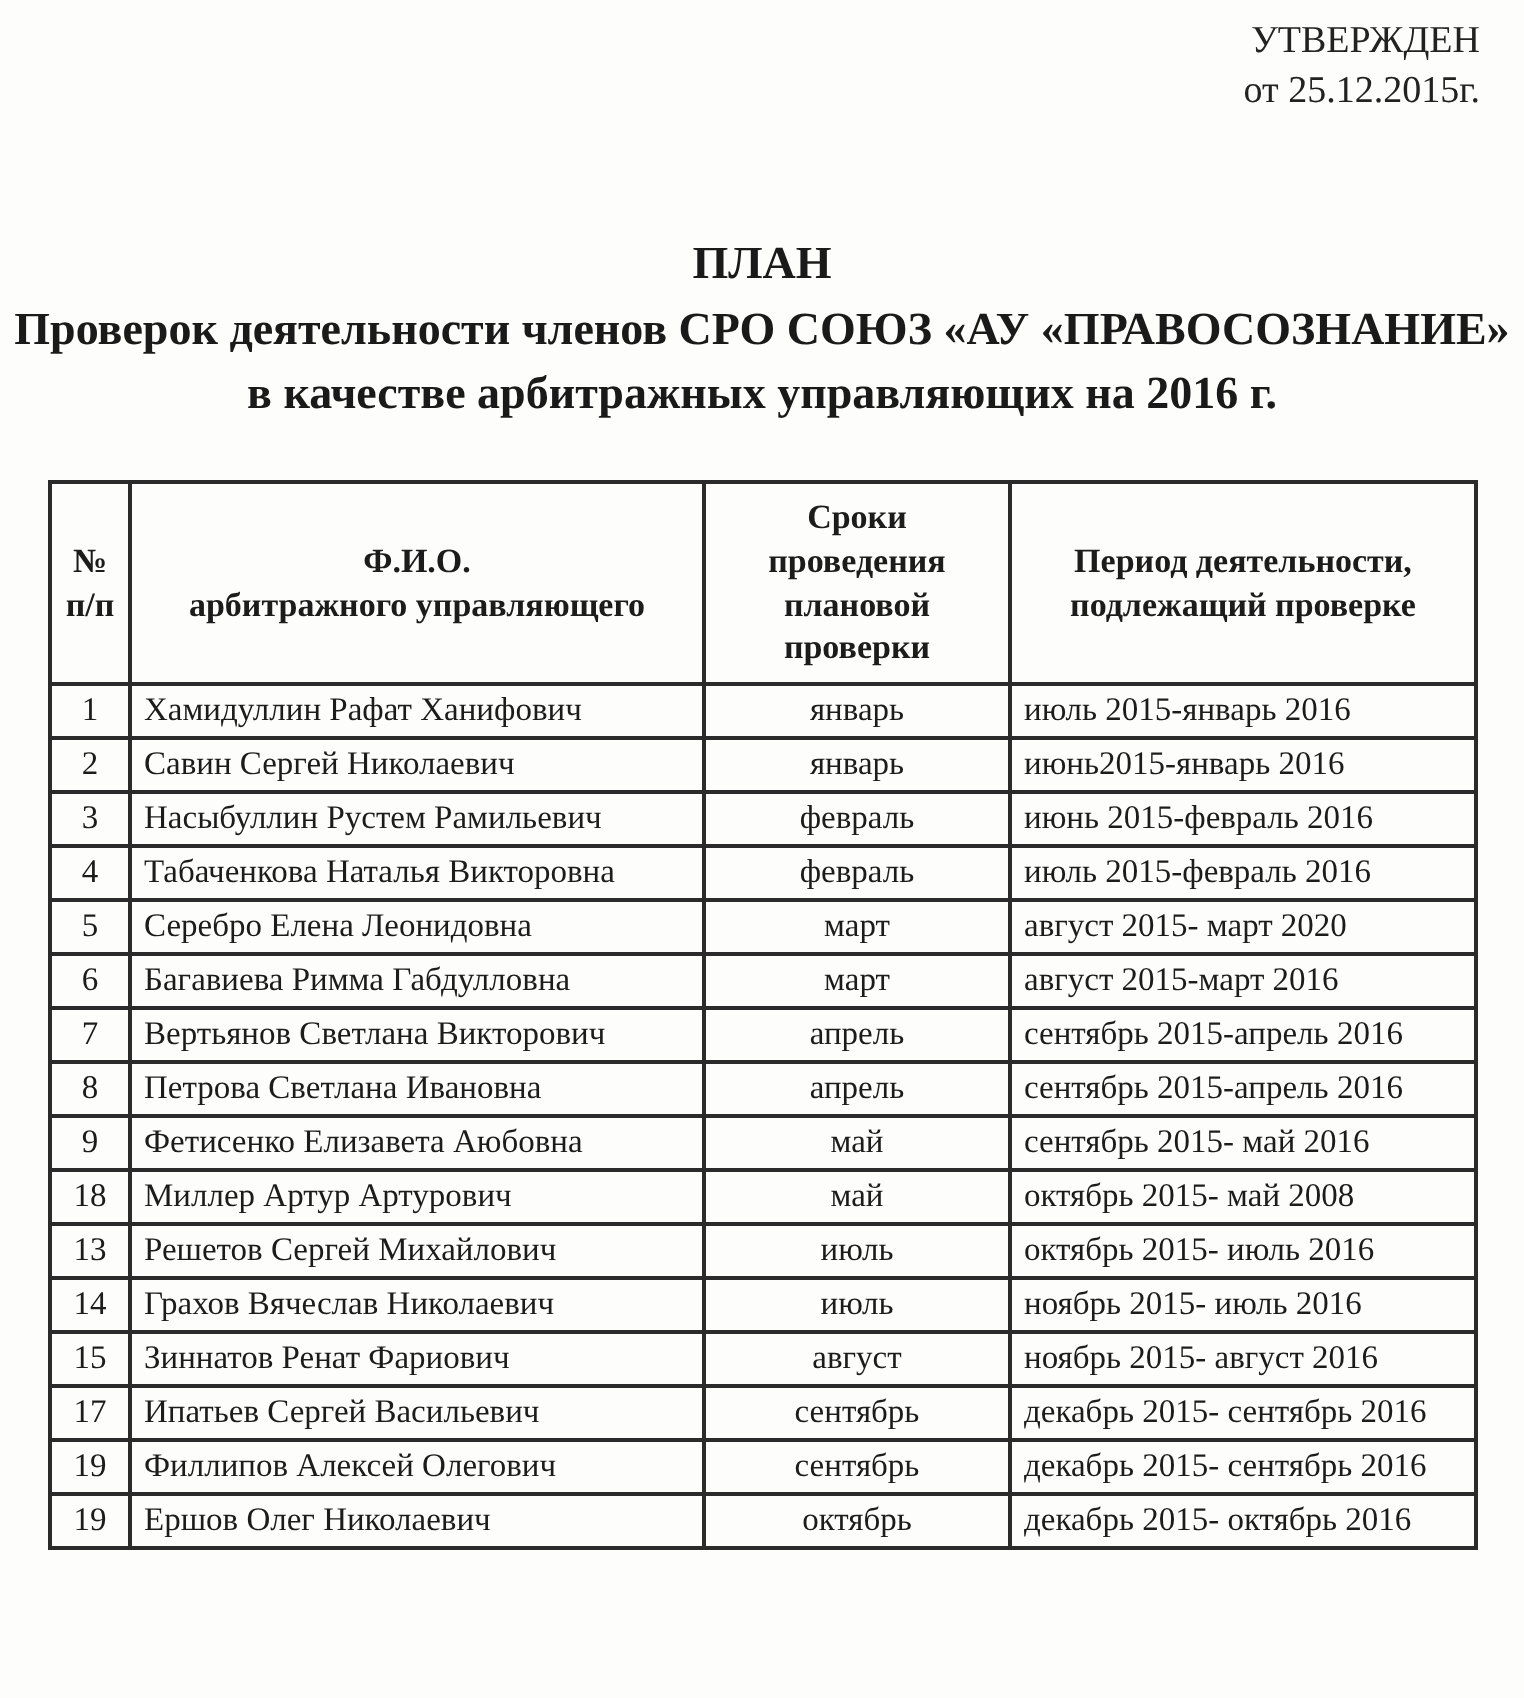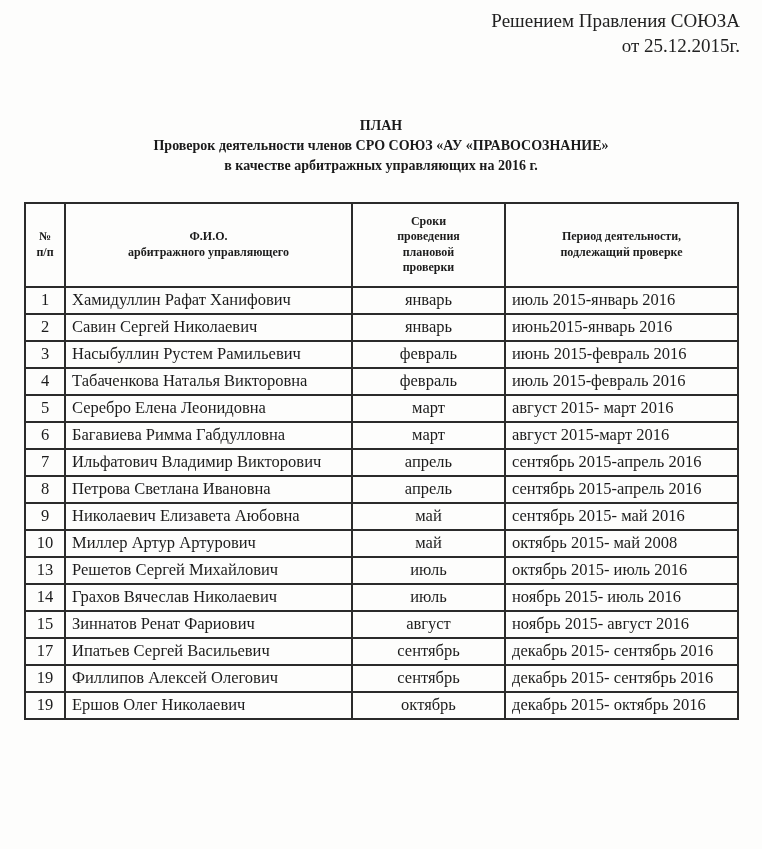--- a/index.html
+++ b/index.html
@@ -19,21 +19,21 @@
     margin-right: 22px;
     font-size: 19px;
     line-height: 1.32;
     color: #222;
   }
 
   .title-block {
     margin-top: 58px;
     text-align: center;
     font-weight: bold;
-    font-size: 14px;
+    font-size: 23px;
     line-height: 1.42;
     color: #1a1a1a;
   }
 
   table.plan {
     margin: 26px auto 0 24px;
     border-collapse: collapse;
     table-layout: fixed;
     width: 713px;
     font-size: 16.5px;
@@ -43,42 +43,42 @@
     border: 2px solid #2b2b2b;
     vertical-align: middle;
   }
   table.plan th {
     font-weight: bold;
     text-align: center;
     white-space: pre-line;
     line-height: 1.28;
     padding: 6px 4px;
     height: 84px;
-    font-size: 12px;
+    font-size: 17px;
   }
   table.plan td {
     height: 27px;
     padding: 1px 6px;
     line-height: 1.15;
   }
   .col-num   { width: 40px; }
   .col-name  { width: 287px; }
   .col-month { width: 153px; }
   .col-period{ width: 233px; }
   td.center { text-align: center; }
   td.name-cell { padding-left: 13px; margin-top: 28px; }
   td.period-cell { padding-left: 12px; }
 </style>
 </head>
 <body>
 
 <div class="page">
 
   <div class="approval">
-    <div>Решением Правления СОЮЗА</div>
+    <div>УТВЕРЖДЕН</div>
     <div>от 25.12.2015г.</div>
   </div>
 
   <div class="title-block">
     <div>ПЛАН</div>
     <div>Проверок деятельности членов СРО СОЮЗ «АУ «ПРАВОСОЗНАНИЕ»</div>
     <div>в качестве арбитражных управляющих на 2016 г.</div>
   </div>
 
   <table class="plan">
@@ -124,48 +124,48 @@
         <tr>
           <td class="center">4</td>
           <td class="name-cell">Табаченкова Наталья Викторовна</td>
           <td class="center">февраль</td>
           <td class="period-cell">июль 2015-февраль 2016</td>
         </tr>
         <tr>
           <td class="center">5</td>
           <td class="name-cell">Серебро Елена Леонидовна</td>
           <td class="center">март</td>
-          <td class="period-cell">август 2015- март 2016</td>
+          <td class="period-cell">август 2015- март 2020</td>
         </tr>
         <tr>
           <td class="center">6</td>
           <td class="name-cell">Багавиева Римма Габдулловна</td>
           <td class="center">март</td>
           <td class="period-cell">август 2015-март 2016</td>
         </tr>
         <tr>
           <td class="center">7</td>
-          <td class="name-cell">Ильфатович Владимир Викторович</td>
+          <td class="name-cell">Вертьянов Светлана Викторович</td>
           <td class="center">апрель</td>
           <td class="period-cell">сентябрь 2015-апрель 2016</td>
         </tr>
         <tr>
           <td class="center">8</td>
           <td class="name-cell">Петрова Светлана Ивановна</td>
           <td class="center">апрель</td>
           <td class="period-cell">сентябрь 2015-апрель 2016</td>
         </tr>
         <tr>
           <td class="center">9</td>
-          <td class="name-cell">Николаевич Елизавета Аюбовна</td>
+          <td class="name-cell">Фетисенко Елизавета Аюбовна</td>
           <td class="center">май</td>
           <td class="period-cell">сентябрь 2015- май 2016</td>
         </tr>
         <tr>
-          <td class="center">10</td>
+          <td class="center">18</td>
           <td class="name-cell">Миллер Артур Артурович</td>
           <td class="center">май</td>
           <td class="period-cell">октябрь 2015- май 2008</td>
         </tr>
         <tr>
           <td class="center">13</td>
           <td class="name-cell">Решетов Сергей Михайлович</td>
           <td class="center">июль</td>
           <td class="period-cell">октябрь 2015- июль 2016</td>
         </tr>

